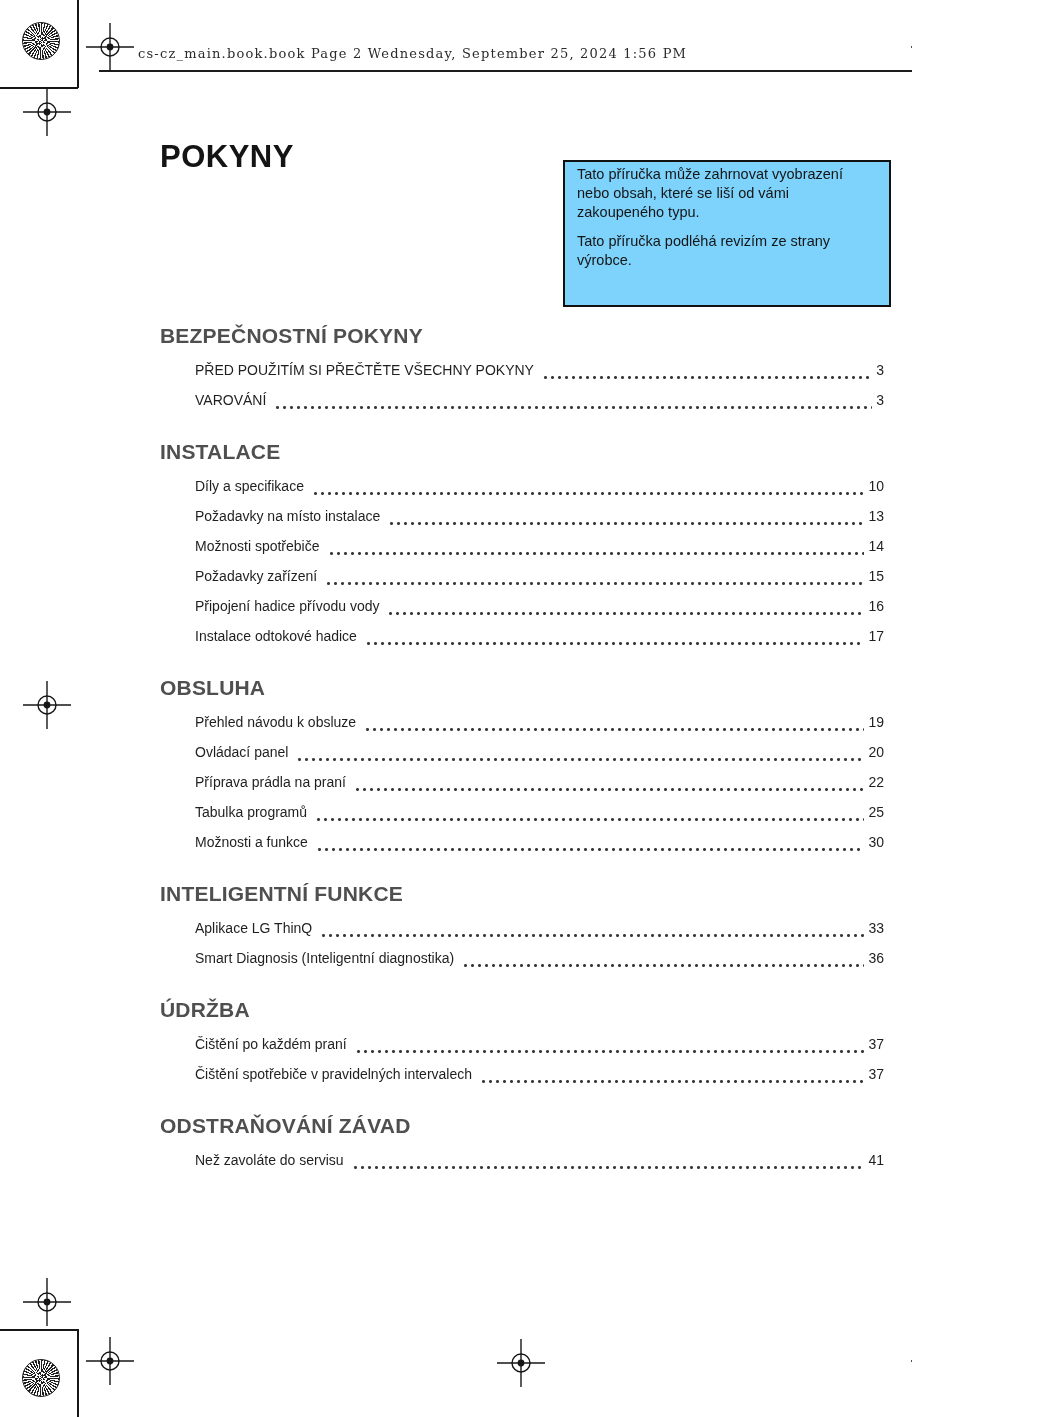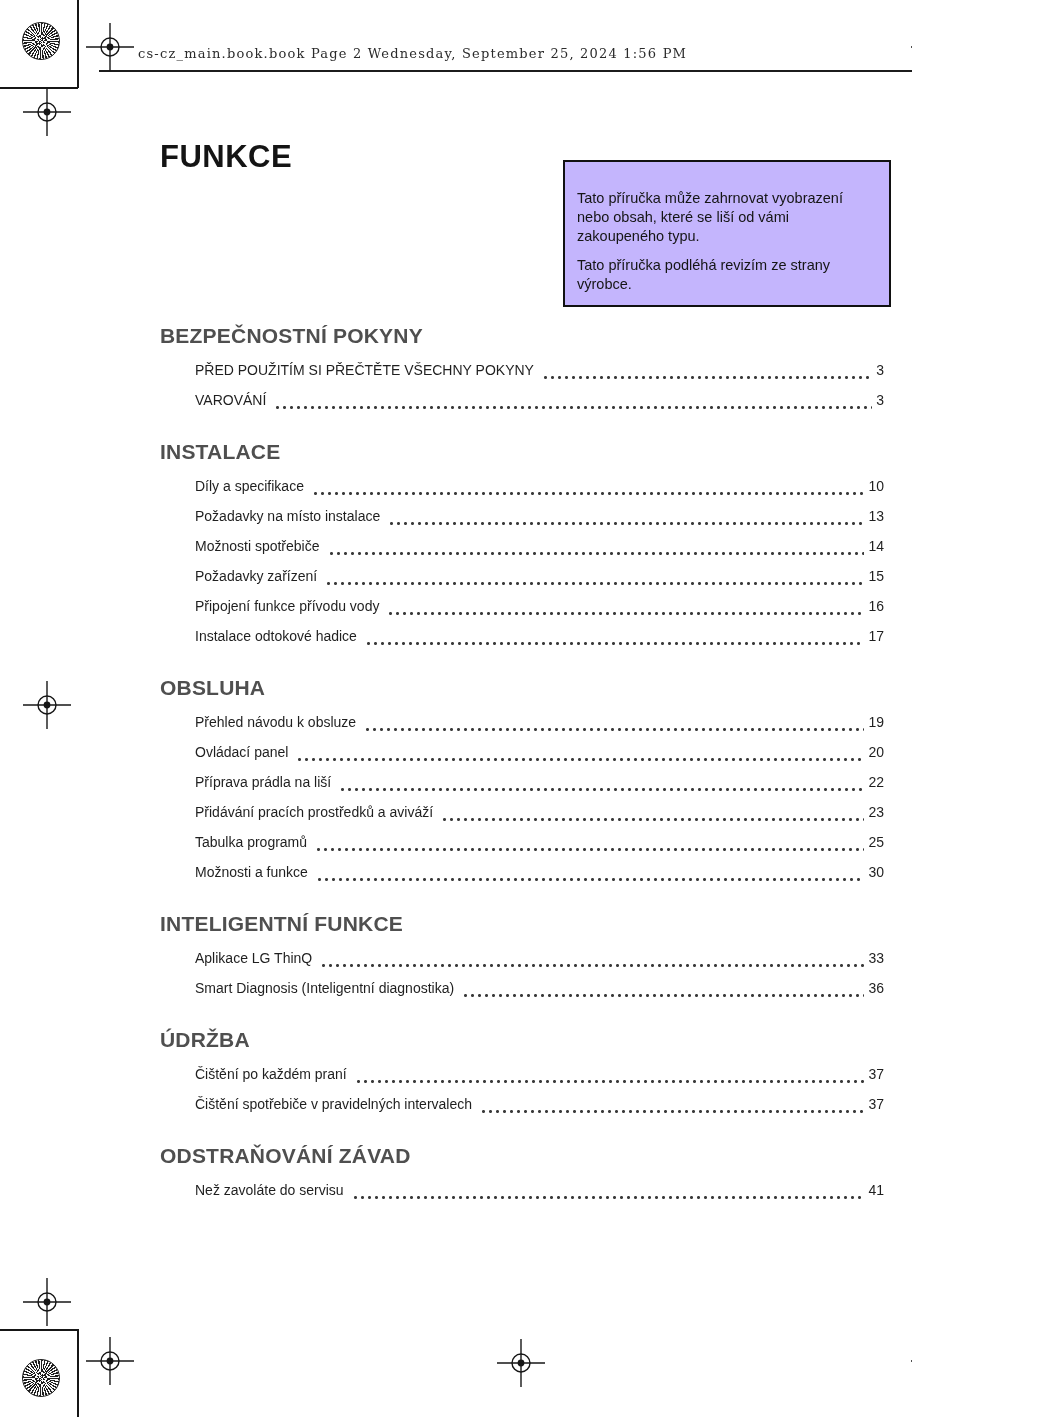--- a/index.html
+++ b/index.html
@@ -44,22 +44,22 @@
   .content { position: absolute; left: 160px; top: 138px; width: 724px; }
   h1 {
     margin: 0; font-size: 31px; line-height: 37px;
     font-weight: 700; letter-spacing: 0.5px; color: #141414;
   }
 
   
   .note-box {
     position: absolute; left: 563px; top: 160px;
     width: 328px; height: 147px; box-sizing: border-box;
-    border: 2px solid #111; background: #c4b5fd;
-    padding: 27px 12px;
+    border: 2px solid #111; background: #7dd3fc;
+    padding: 3px 12px;
   }
   .note-box p {
     margin: 0 0 10px 0;
     font-size: 14.5px; line-height: 19px; color: #151515;
   }
   .note-box p:last-child { margin-bottom: 0; }
 
   
   #toc { margin-top: 148px; }
   #toc section { margin: 0; }
@@ -176,21 +176,21 @@
       <circle class="ring" cx="24" cy="24" r="9"></circle>
       <circle class="dot" cx="24" cy="24" r="3.4"></circle>
     </svg>
 
   <div class="note-box">
     <p>Tato příručka může zahrnovat vyobrazení nebo obsah, které se liší od vámi zakoupeného typu.</p>
     <p>Tato příručka podléhá revizím ze strany výrobce.</p>
   </div>
 
   <div class="content">
-    <h1>FUNKCE</h1>
+    <h1>POKYNY</h1>
     <div id="toc">
         <section>
           <h2>BEZPEČNOSTNÍ POKYNY</h2>
           <div class="entry">
             <span class="label">PŘED POUŽITÍM SI PŘEČTĚTE VŠECHNY POKYNY</span>
             <span class="leader"></span>
             <span class="pg">3</span>
           </div>
           <div class="entry">
             <span class="label">VAROVÁNÍ</span>
@@ -214,21 +214,21 @@
             <span class="label">Možnosti spotřebiče</span>
             <span class="leader"></span>
             <span class="pg">14</span>
           </div>
           <div class="entry">
             <span class="label">Požadavky zařízení</span>
             <span class="leader"></span>
             <span class="pg">15</span>
           </div>
           <div class="entry">
-            <span class="label">Připojení funkce přívodu vody</span>
+            <span class="label">Připojení hadice přívodu vody</span>
             <span class="leader"></span>
             <span class="pg">16</span>
           </div>
           <div class="entry">
             <span class="label">Instalace odtokové hadice</span>
             <span class="leader"></span>
             <span class="pg">17</span>
           </div>
         </section>
         <section>
@@ -237,28 +237,23 @@
             <span class="label">Přehled návodu k obsluze</span>
             <span class="leader"></span>
             <span class="pg">19</span>
           </div>
           <div class="entry">
             <span class="label">Ovládací panel</span>
             <span class="leader"></span>
             <span class="pg">20</span>
           </div>
           <div class="entry">
-            <span class="label">Příprava prádla na liší</span>
+            <span class="label">Příprava prádla na praní</span>
             <span class="leader"></span>
             <span class="pg">22</span>
-          </div>
-          <div class="entry">
-            <span class="label">Přidávání pracích prostředků a aviváží</span>
-            <span class="leader"></span>
-            <span class="pg">23</span>
           </div>
           <div class="entry">
             <span class="label">Tabulka programů</span>
             <span class="leader"></span>
             <span class="pg">25</span>
           </div>
           <div class="entry">
             <span class="label">Možnosti a funkce</span>
             <span class="leader"></span>
             <span class="pg">30</span>

